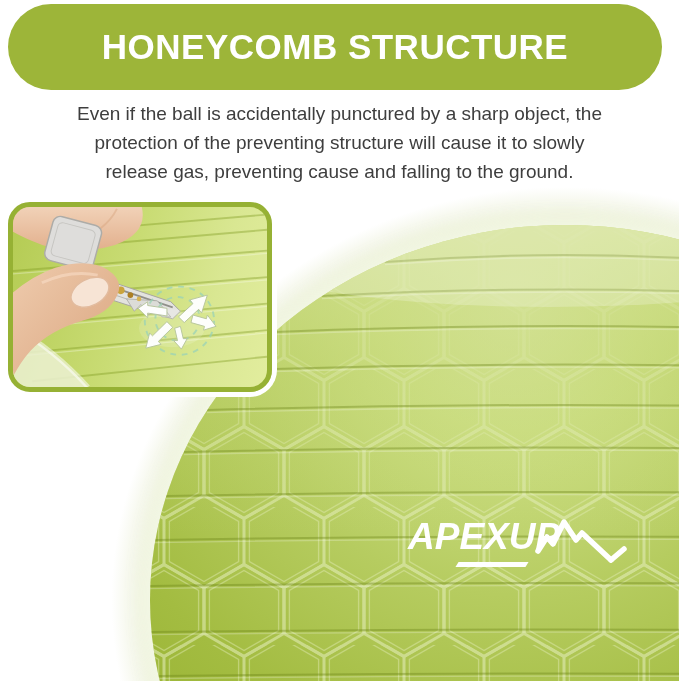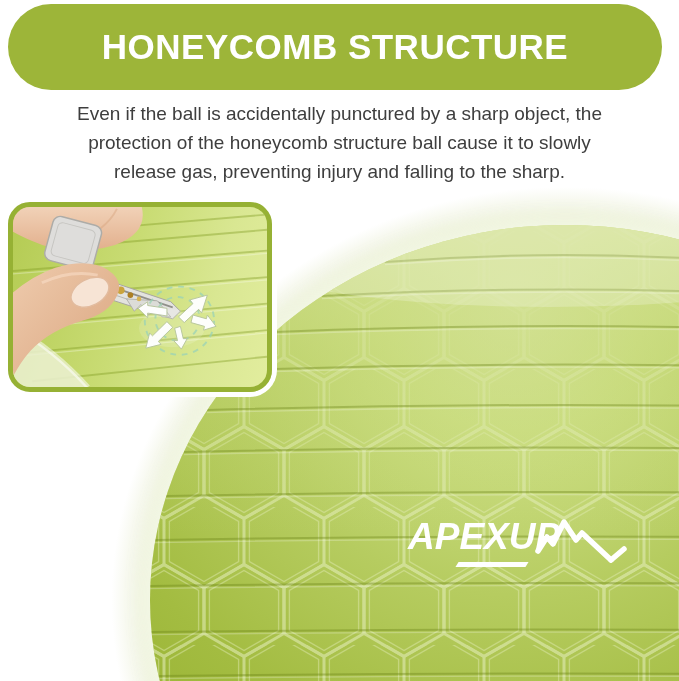--- a/index.html
+++ b/index.html
@@ -67,22 +67,22 @@
 <body>
 
 <div class="canvas">
 
   <div class="banner">
     <div class="hline">HONEYCOMB STRUCTURE</div>
   </div>
 
   <div class="desc">
     <div>Even if the ball is accidentally punctured by a sharp object, the</div>
-    <div>protection of the honeycomb structure ball cause it to slowly</div>
-    <div>release gas, preventing injury and falling to the sharp.</div>
+    <div>protection of the preventing structure will cause it to slowly</div>
+    <div>release gas, preventing cause and falling to the ground.</div>
   </div>
 
   <div class="glow"></div>
 
   <div class="ball">
     <svg class="texture" width="830" height="750" viewBox="0 0 830 750">
       <defs>
         <pattern id="hexpat" width="80" height="138" patternUnits="userSpaceOnUse" patternTransform="translate(14,6)">
           <g fill="none">
             <g stroke="#e6efbd" stroke-width="3" opacity="0.55">

